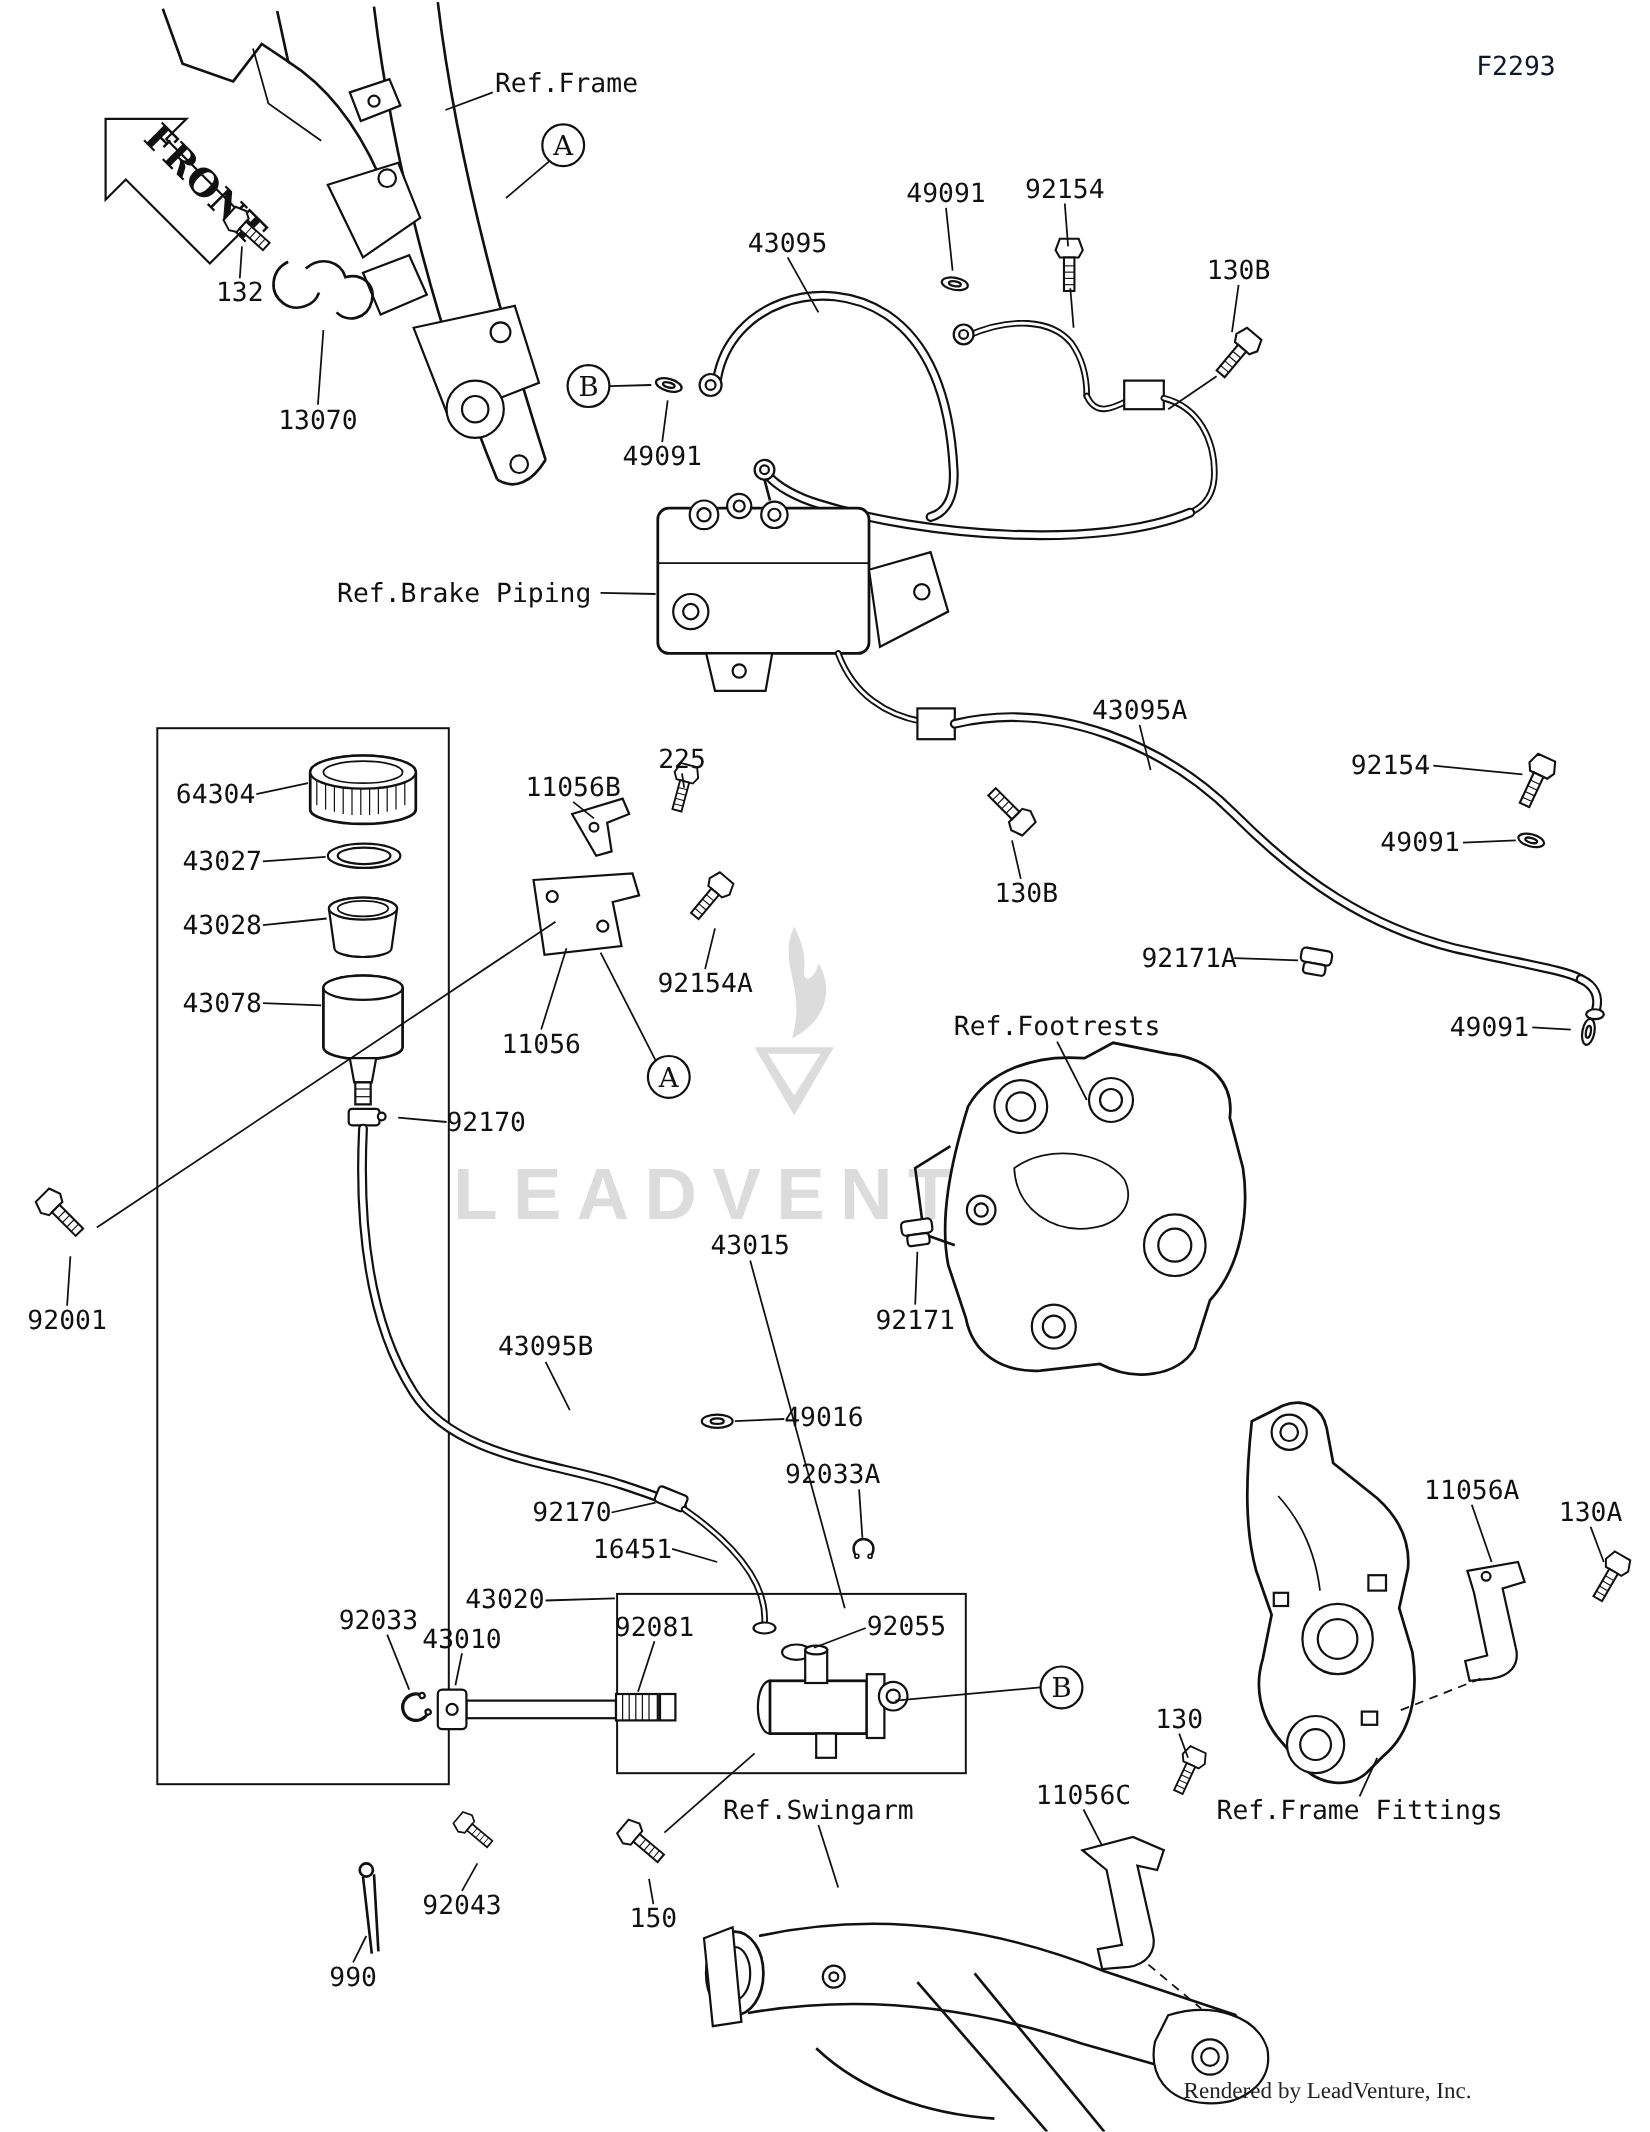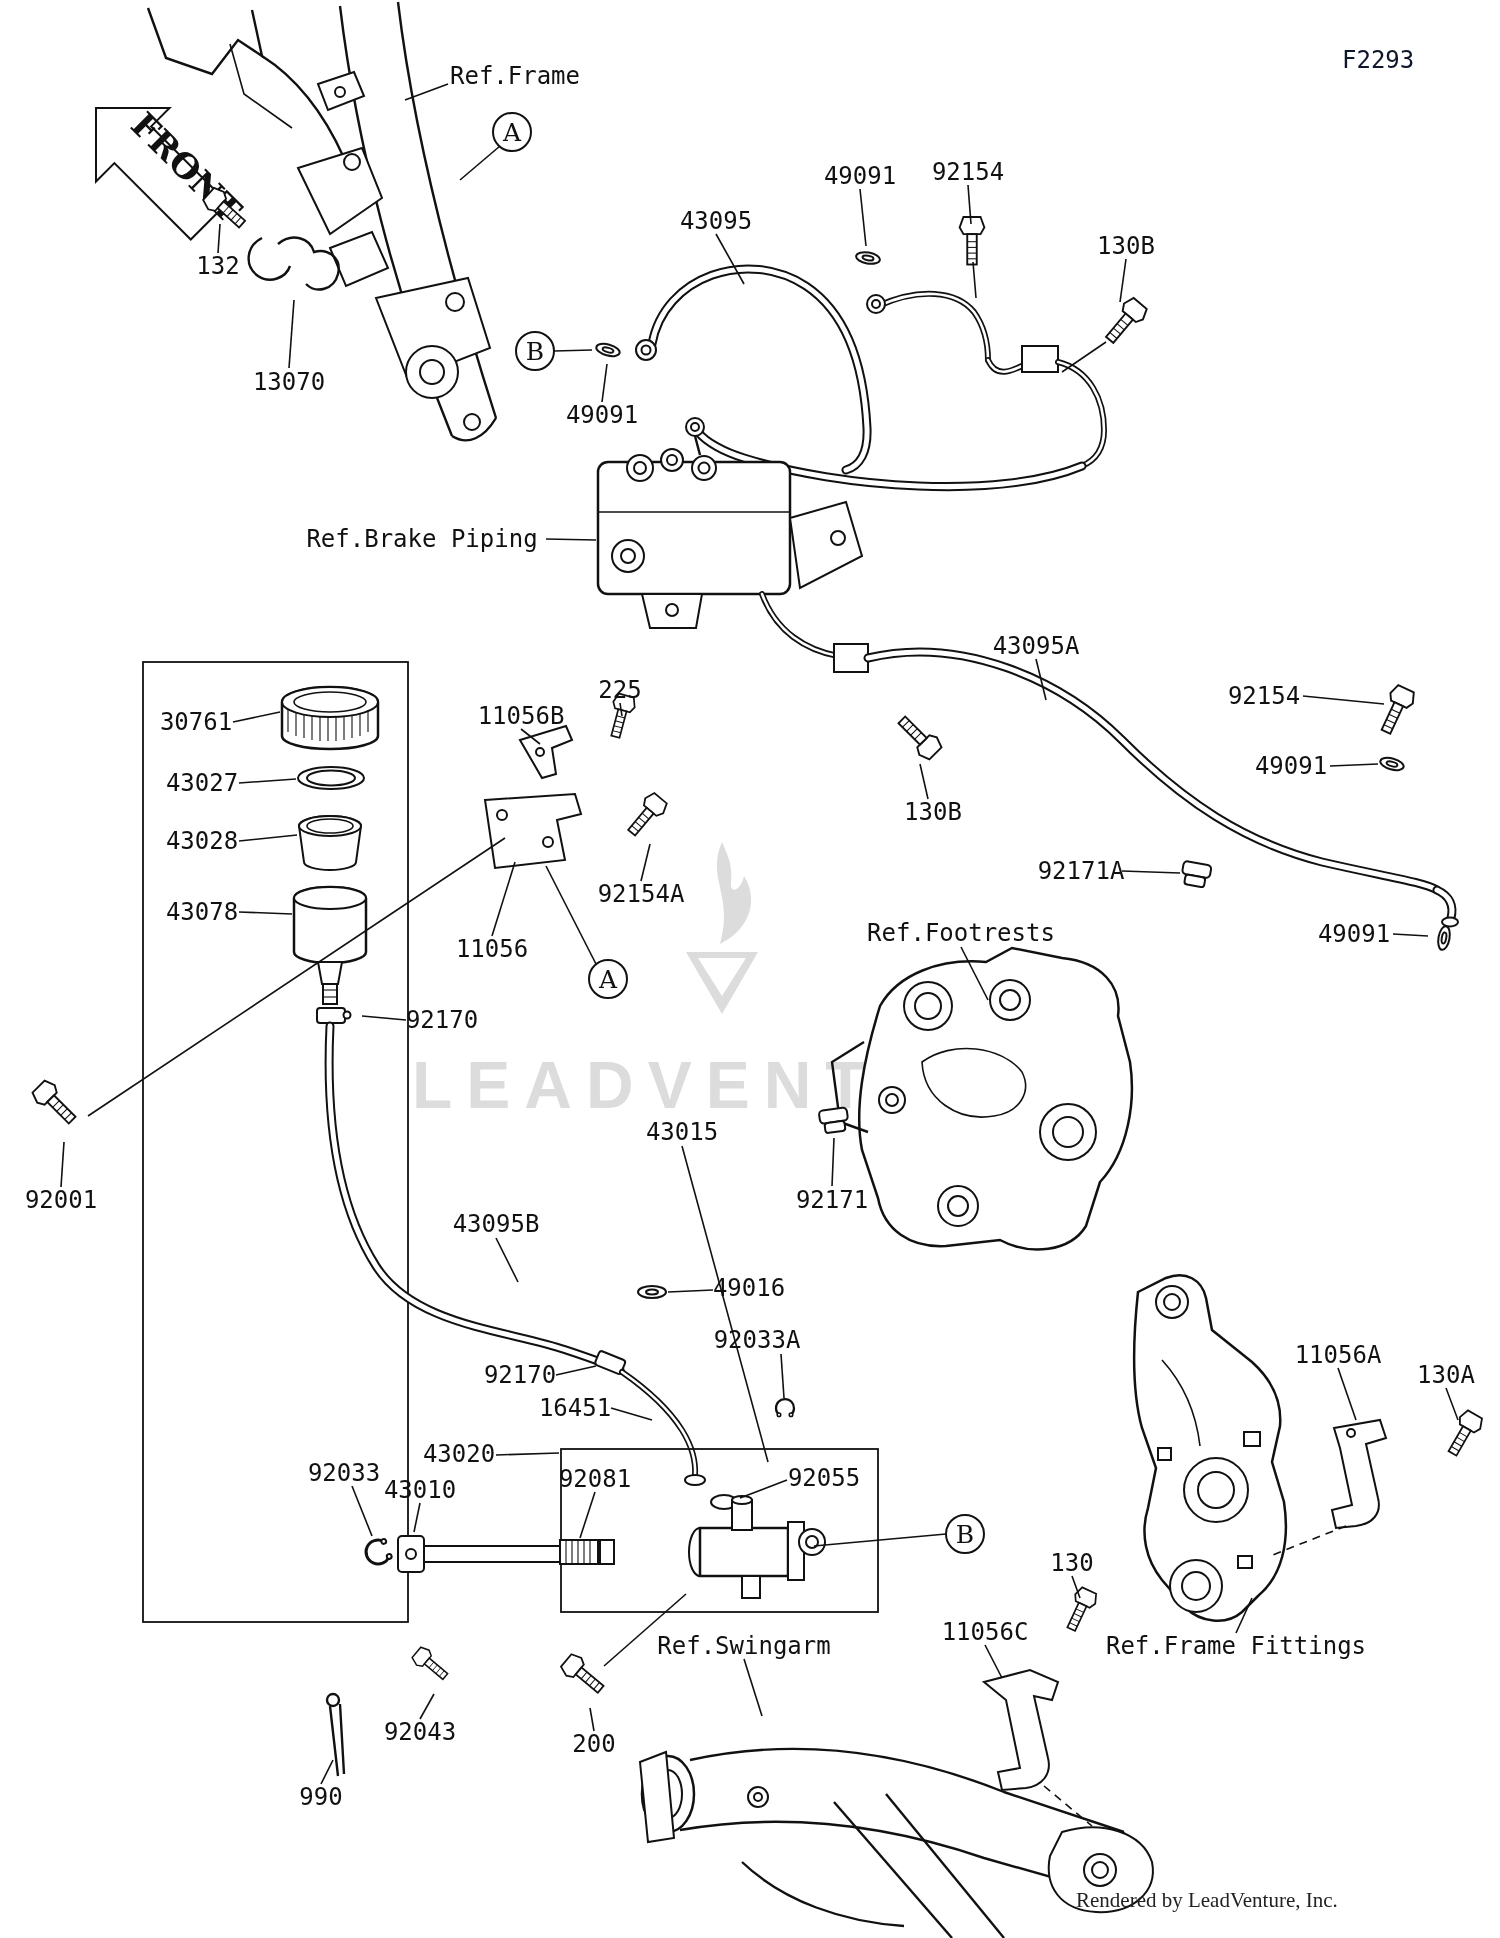--- a/index.html
+++ b/index.html
@@ -436,21 +436,21 @@
       <div class="part-label" style="left: 860px; top: 176px;">49091</div>
       <div class="part-label" style="left: 968px; top: 172px;">92154</div>
       <div class="part-label" style="left: 1126px; top: 246px;">130B</div>
       <div class="part-label" style="left: 422px; top: 539px;">Ref.Brake Piping</div>
       <div class="part-label" style="left: 1036px; top: 646px;">43095A</div>
       <div class="part-label" style="left: 1264px; top: 696px;">92154</div>
       <div class="part-label" style="left: 1291px; top: 766px;">49091</div>
       <div class="part-label" style="left: 933px; top: 812px;">130B</div>
       <div class="part-label" style="left: 1081px; top: 871px;">92171A</div>
       <div class="part-label" style="left: 1354px; top: 934px;">49091</div>
-      <div class="part-label" style="left: 196px; top: 722px;">30761</div>
+      <div class="part-label" style="left: 196px; top: 722px;">64304</div>
       <div class="part-label" style="left: 521px; top: 716px; text-align: center;">11056B</div>
       <div class="part-label" style="left: 620px; top: 690px;">225</div>
       <div class="part-label" style="left: 202px; top: 783px;">43027</div>
       <div class="part-label" style="left: 202px; top: 841px;">43028</div>
       <div class="part-label" style="left: 202px; top: 912px;">43078</div>
       <div class="part-label" style="left: 641px; top: 894px;">92154A</div>
       <div class="part-label" style="left: 492px; top: 949px;">11056</div>
       <div class="part-label" style="left: 961px; top: 933px;">Ref.Footrests</div>
       <div class="part-label" style="left: 442px; top: 1020px;">92170</div>
       <div class="part-label" style="left: 682px; top: 1132px;">43015</div>
@@ -465,21 +465,21 @@
       <div class="part-label" style="left: 344px; top: 1473px;">92033</div>
       <div class="part-label" style="left: 420px; top: 1490px;">43010</div>
       <div class="part-label" style="left: 595px; top: 1479px;">92081</div>
       <div class="part-label" style="left: 824px; top: 1478px;">92055</div>
       <div class="part-label" style="left: 1338px; top: 1355px;">11056A</div>
       <div class="part-label" style="left: 1446px; top: 1375px;">130A</div>
       <div class="part-label" style="left: 1072px; top: 1563px;">130</div>
       <div class="part-label" style="left: 985px; top: 1632px;">11056C</div>
       <div class="part-label" style="left: 420px; top: 1732px;">92043</div>
       <div class="part-label" style="left: 321px; top: 1797px;">990</div>
-      <div class="part-label" style="left: 594px; top: 1744px;">200</div>
+      <div class="part-label" style="left: 594px; top: 1744px;">150</div>
       <div class="part-label" style="left: 744px; top: 1646px;">Ref.Swingarm</div>
       <div class="part-label" style="left: 1236px; top: 1646px;">Ref.Frame Fittings</div>
     </div>
   <div>
       <div class="marker" style="left: 512px; top: 132px;">A</div>
       <div class="marker" style="left: 535px; top: 351px;">B</div>
       <div class="marker" style="left: 608px; top: 979px;">A</div>
       <div class="marker" style="left: 965px; top: 1534px;">B</div>
     </div>
   <div class="credit">Rendered by LeadVenture, Inc.</div>

